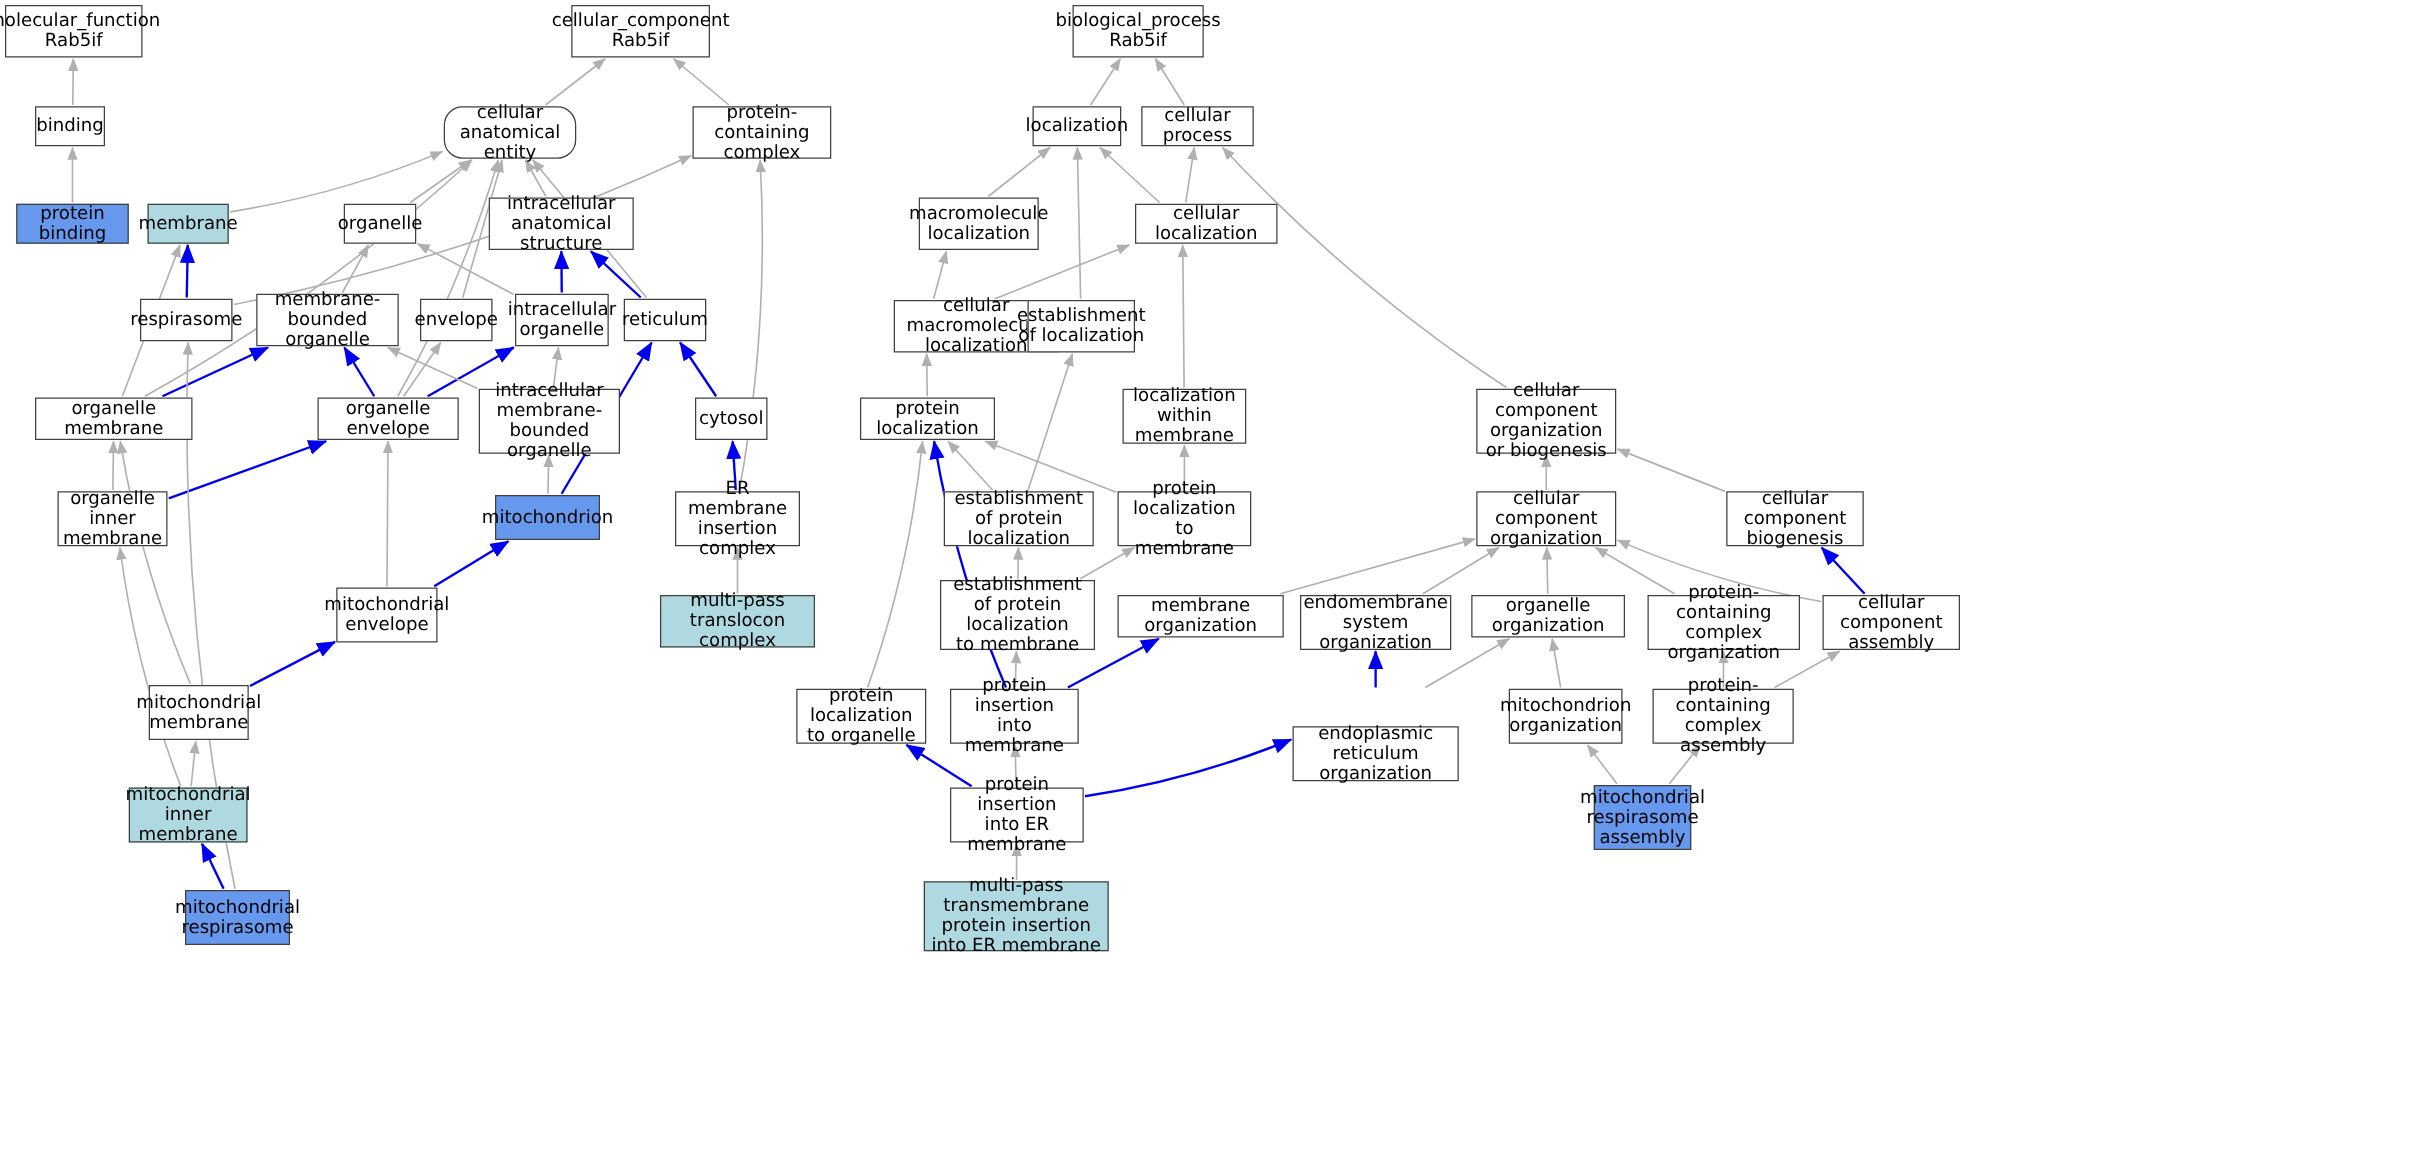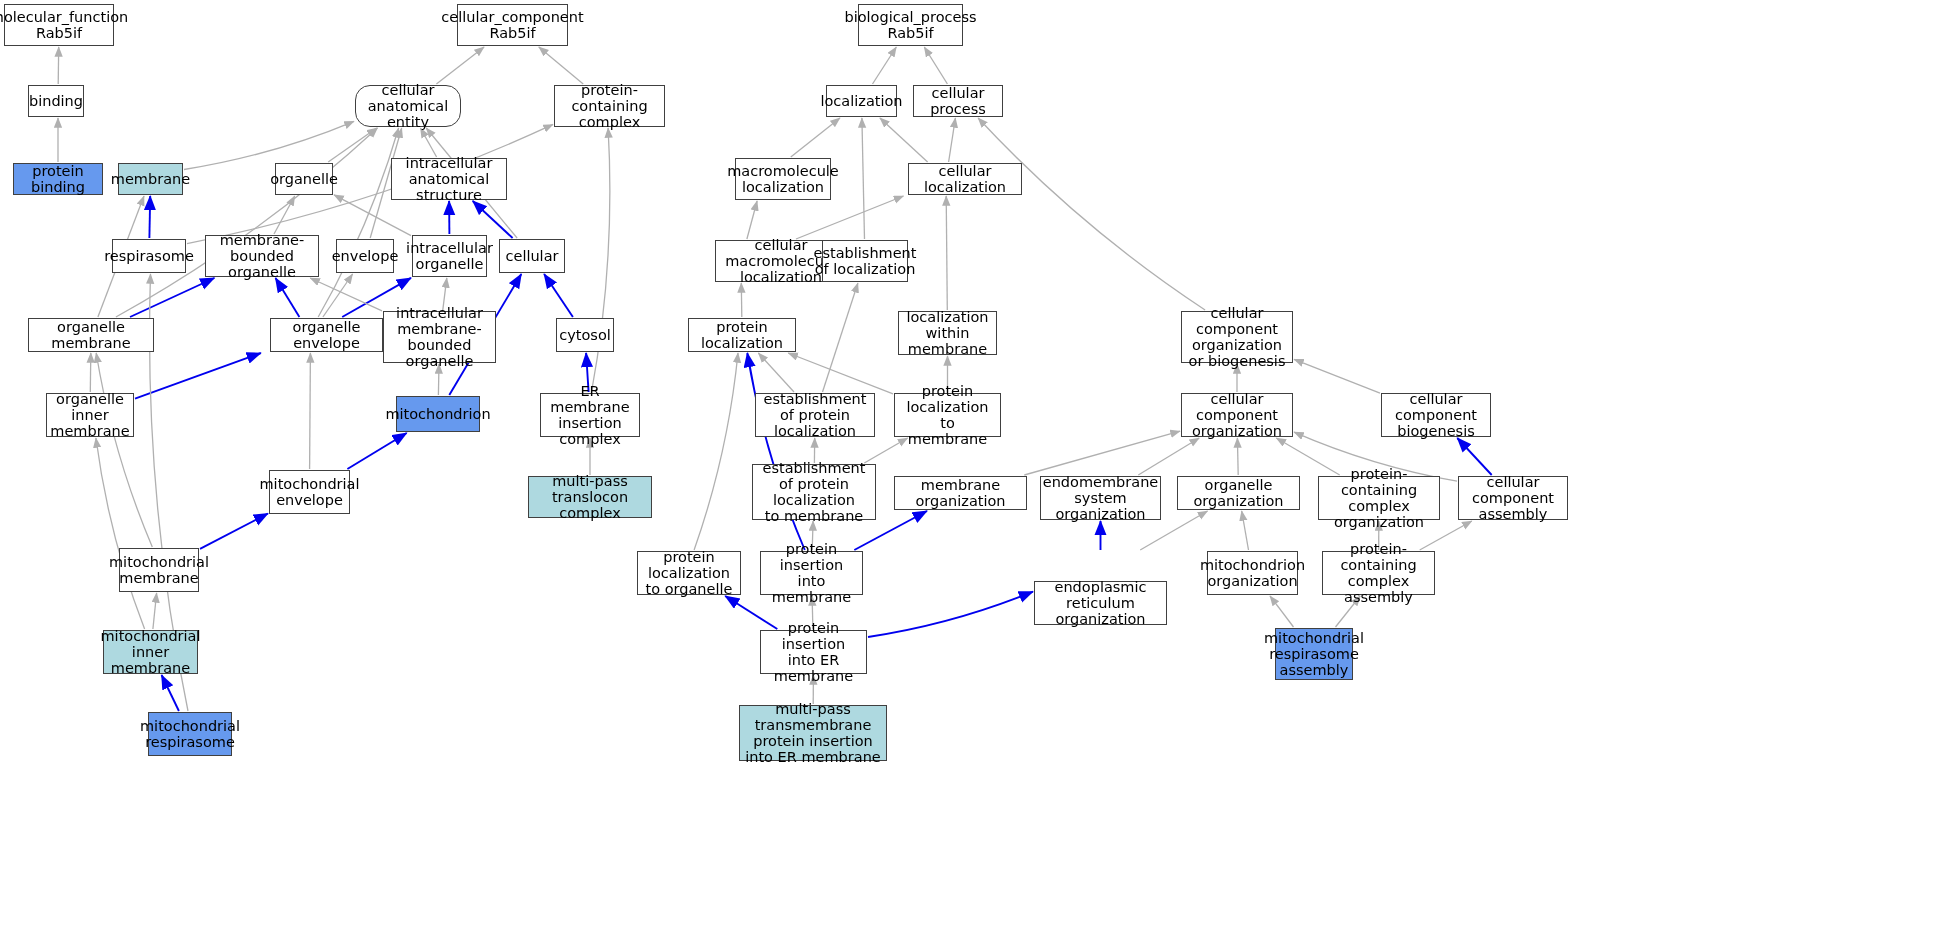--- a/index.html
+++ b/index.html
@@ -150,26 +150,26 @@
 organelle</span>
       </div>
       <div class="node" style="left: 336px; top: 239px; width: 58px; height: 34px;">
         <span>envelope</span>
       </div>
       <div class="node" style="left: 412px; top: 235px; width: 75px; height: 42px;">
         <span>intracellular
 organelle</span>
       </div>
       <div class="node" style="left: 499px; top: 239px; width: 66px; height: 34px;">
-        <span>cellular</span>
+        <span>reticulum</span>
       </div>
       <div class="node" style="left: 28px; top: 318px; width: 126px; height: 34px; justify-content: flex-end;">
         <span>organelle membrane</span>
       </div>
-      <div class="node" style="left: 254px; top: 318px; width: 113px; height: 34px; margin-left: 16px;">
+      <div class="node" style="left: 254px; top: 318px; width: 113px; height: 34px;">
         <span>organelle envelope</span>
       </div>
       <div class="node" style="left: 383px; top: 311px; width: 113px; height: 52px;">
         <span>intracellular
 membrane-bounded
 organelle</span>
       </div>
       <div class="node" style="left: 556px; top: 318px; width: 58px; height: 34px;">
         <span>cytosol</span>
       </div>

